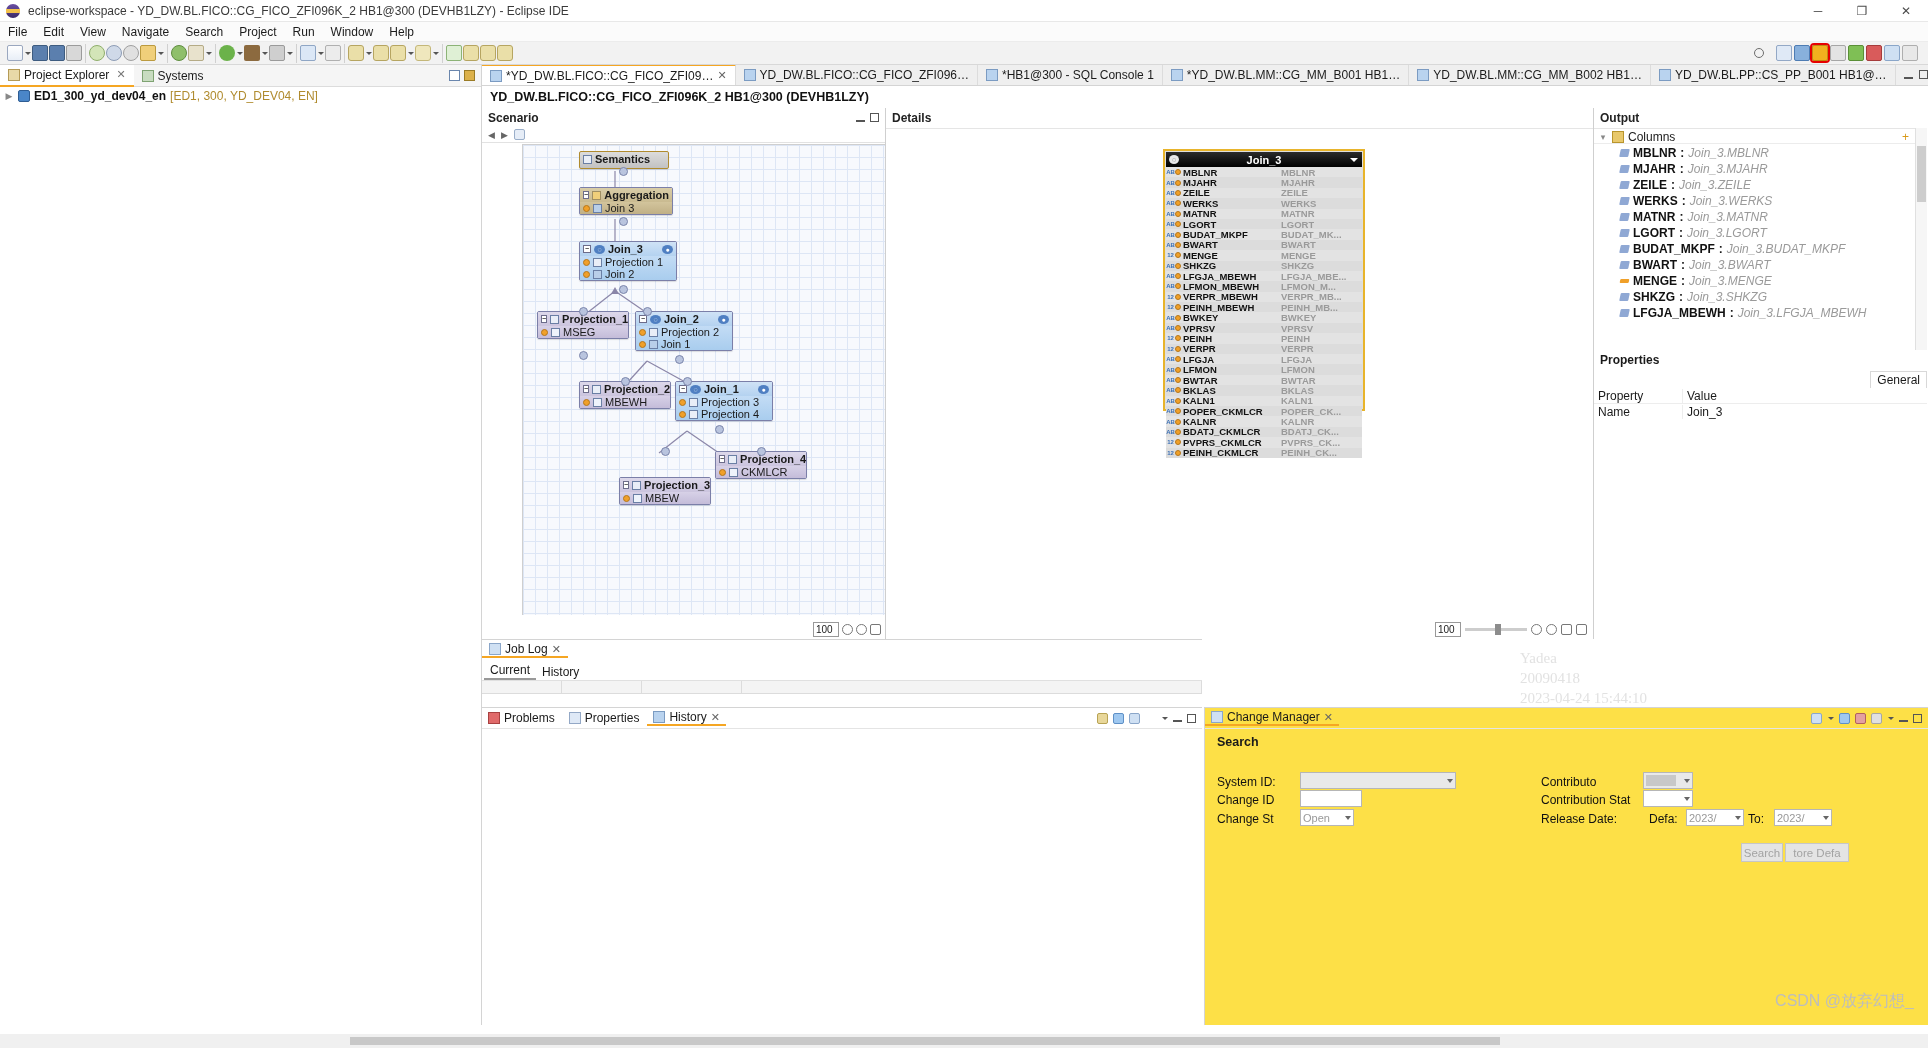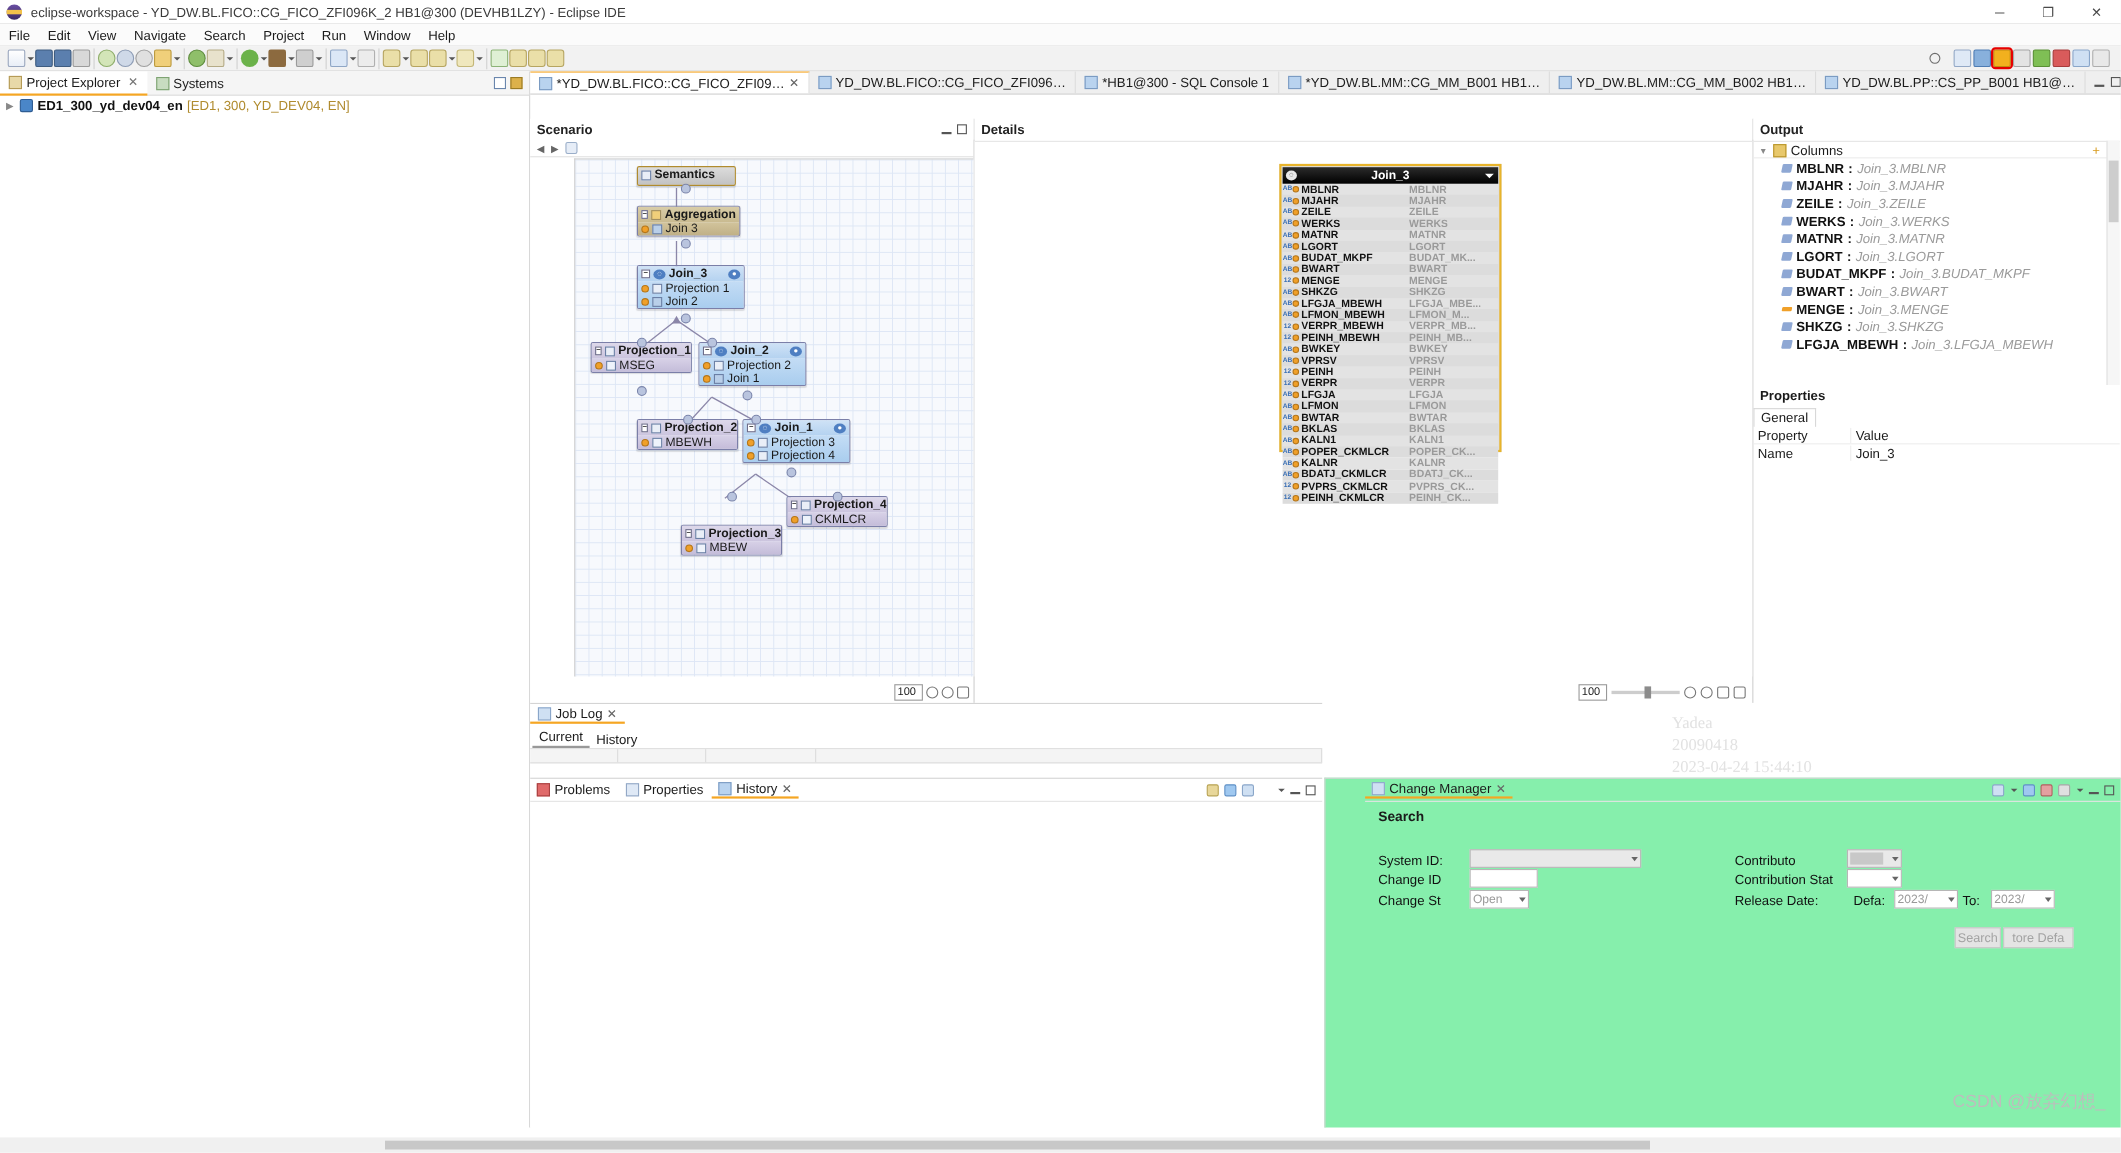--- a/index.html
+++ b/index.html
@@ -213,21 +213,21 @@
   .out-row .colkey { font-weight: bold; color: #111; }
   .out-row .colval { color: #9a9a9a; font-style: italic; }
   .pill { width: 9px; height: 8px; background: #8fa8d4; border-radius: 1px; flex:none;
           transform: skewX(-12deg); }
   .pill.num { background: #f0a029; height: 4px; }
   .vscroll { position: absolute; right: 0; top: 20px; width: 12px; height: 222px; background: #f6f6f6;
              border-left: 1px solid #e0e0e0; }
   .vthumb { position: absolute; left: 1px; top: 18px; width: 9px; height: 56px; background: #cdcdcd; }
   .props-title { position: absolute; left: 0; top: 242px; width: 333px; height: 20px;
                  display: flex; align-items: center; padding: 0 6px; font-weight: bold; font-size: 12px; }
-  .props-tabs { position: absolute; left: 0; top: 262px; width: 333px; height: 18px; display:flex; align-items:flex-end;}
+  .props-tabs { position: absolute; left: 0; top: 262px; width: 333px; height: 18px; display:flex; align-items:flex-end;justify-content:flex-end;}
   .ptab { font-size: 12px; padding: 0 6px; height: 17px; line-height: 17px; background:#ffffff;
           border: 1px solid #d8d8d8; border-bottom: none; }
   .props-table { position: absolute; left: 0; top: 280px; width: 333px; }
   .ptr { display: flex; font-size: 12px; height: 16px; align-items: center; }
   .ptd1 { width: 88px; padding-left: 4px; }
   .ptd2 { flex: 1; padding-left: 4px; border-left: 1px solid #ededed; }
 
   
   .joblog { position: absolute; left: 482px; top: 639px; width: 720px; height: 75px;
             background: #ffffff; border-top: 1px solid #d4d4d4; }
@@ -245,21 +245,21 @@
   .pph { position: absolute; left: 482px; top: 707px; width: 720px; height: 318px;
          background: #ffffff; border-top: 1px solid #d4d4d4; }
   .pph-tabs { height: 21px; display: flex; align-items: center; gap: 2px;
               border-bottom: 1px solid #e4e4e4; }
   .pph-tab { display:flex; align-items:center; gap:4px; padding: 0 6px; font-size: 12px; }
   .pph-tab.active { border-bottom: 2px solid #f5a623; }
   .pph-right { margin-left: auto; display: flex; gap: 5px; padding-right: 6px; align-items: center; }
 
   
   .chmgr { position: absolute; left: 1204px; top: 707px; width: 724px; height: 318px;
-           background: #86efac; border-top: 1px solid #d4d4d4; border-left: 1px solid #d4d4d4; padding-left: 36px; }
+           background: #fde047; border-top: 1px solid #d4d4d4; border-left: 1px solid #d4d4d4; }
   .cm-tabs { height: 21px; display: flex; align-items: center; border-bottom: 1px solid #e4e4e4; }
   .cm-search-title { padding: 6px 0 2px 12px; font-weight: bold; font-size: 12.5px; }
   .cm-form { position: relative; height: 116px; }
   .lbl { position: absolute; font-size: 12px; color: #111; }
   .inp { position: absolute; background: #ffffff; border: 1px solid #b6b6b6; height: 17px; }
   .sel { position: absolute; background: #e9e9e9; border: 1px solid #b6b6b6; height: 17px;
          display: flex; align-items: center; justify-content: space-between; padding: 0 2px;
          font-size: 11px; color: #555; }
   .sel.white { background: #fff; }
   .caret { border-left: 3px solid transparent; border-right: 3px solid transparent;
@@ -447,20 +447,23 @@
       <div class="edtab">
         <span class="tabicon" style="background: rgb(185, 211, 239); border: 1px solid rgb(123, 155, 194);"></span>
         <span>YD_DW.BL.PP::CS_PP_B001 HB1@…</span>
       </div>
       <div style="margin-left: auto; display: flex; gap: 6px; align-items: center; padding: 0px 8px; height: 21px;">
         <span class="mini-btn" style="border-bottom:2px solid #555;height:8px;width:9px"></span>
         <span class="mini-btn" style="border:1.5px solid #555;width:9px;height:9px"></span>
       </div>
     </div>
 
+  <div class="edheader">
+    <span>YD_DW.BL.FICO::CG_FICO_ZFI096K_2 HB1@300 (DEVHB1LZY)</span>
+  </div>
 
   <div class="edbody">
 
     <div class="scenario">
       <div class="panel-title">
         <span>Scenario</span>
         <span class="ctrls">
           <span class="mini-btn" style="border-bottom:2px solid #555;height:8px;width:9px"></span>
           <span class="mini-btn" style="border:1.5px solid #555;width:9px;height:9px"></span>
         </span>

